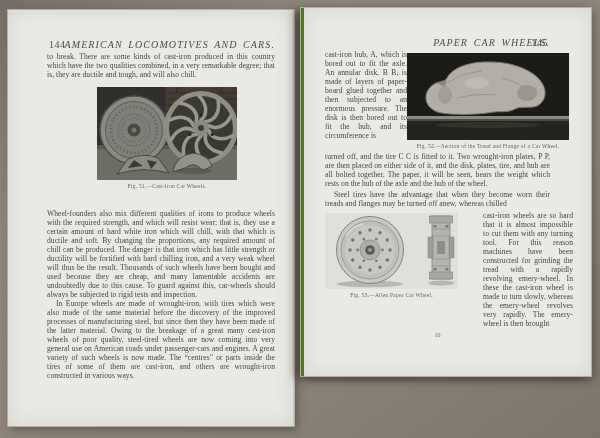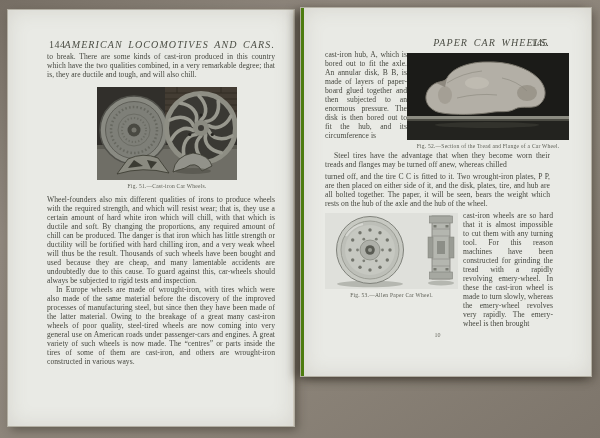--- a/index.html
+++ b/index.html
@@ -36,34 +36,34 @@
     font-style:italic; letter-spacing:1.1px; word-spacing:2px;
   }
   .folio { position:absolute; top:0; letter-spacing:0.5px; }
   .folio-left { left:2px; }
   .folio-right { right:2px; }
   .bodytext {
     font-size:7.6px; line-height:9px; text-align:justify;
     letter-spacing:0.04px; color:#45473f;
   }
   .indent { text-indent:9px; }
-  .mt { margin-top:6px; }
+  .mt { margin-top:20px; }
   .mt-s { margin-top:3px; }
   figure { display:block; }
   svg { display:block; }
   .fig51 { width:140px; margin:8px 0 6px 50px; }
   .fig52 { width:162px; margin:3px -17px 0 0; flex:none; }
   .fig53 { width:133px; margin-top:2px; flex:none; }
   .caption {
     margin-top:3px; text-align:center;
     font-size:5.5px; line-height:6px; letter-spacing:0.25px; color:#5a5c52;
   }
   .row { display:flex; justify-content:flex-start; }
   .row1 { margin-top:2px; }
-  .row2 { margin-top:3px; }
+  .row2 { margin-top:3px;gap:20px; }
   .col-left  { width:82px; flex:none; }
   .col-right { width:90px; flex:none; margin-left:5px; }
   .signature { text-align:center; font-size:6px; margin-top:4px; color:#6b6d63; }
 </style>
 </head>
 <body>
 
 <div class="page page-left">
   <div class="running-head">
     <span class="folio folio-left">144</span>
@@ -148,22 +148,22 @@
           <ellipse cx="38" cy="42" rx="7" ry="9" fill="#968f83" opacity="0.5"></ellipse>
           <ellipse cx="120" cy="40" rx="10" ry="8" fill="#8a857a" opacity="0.6"></ellipse>
           <ellipse cx="70" cy="30" rx="12" ry="6" fill="#c4c0b7" opacity="0.7"></ellipse>
           <path d="M29,30 C34,28 37,29 40,25 L38,34 Z" fill="#7d786d" opacity="0.7"></path>
         </g>
       </svg>
       <figcaption class="caption">Fig. 52.—Section of the Tread and Flange of a Car Wheel.</figcaption>
     </figure>
   </div>
 
+  <p class="bodytext mt-s">turned off, and the tire C C is fitted to it.  Two wrought-iron plates, P P, are then placed on either side of it, and the disk, plates, tire, and hub are all bolted together.  The paper, it will be seen, bears the weight which rests on the hub of the axle and the hub of the wheel.</p>
   <p class="bodytext indent" style="margin-top:2px">Steel tires have the advantage that when they become worn their treads and flanges may be turned off anew, whereas chilled</p>
-  <p class="bodytext mt-s">turned off, and the tire C C is fitted to it.  Two wrought-iron plates, P P, are then placed on either side of it, and the disk, plates, tire, and hub are all bolted together.  The paper, it will be seen, bears the weight which rests on the hub of the axle and the hub of the wheel.</p>
 
   <div class="row row2">
     <figure class="fig53">
       <svg viewBox="0 0 133 76" width="133" height="76">
         <rect width="133" height="76" fill="#dfe0db"></rect>
         <ellipse cx="45" cy="71" rx="33" ry="3.2" fill="#b5b7b0"></ellipse>
         <g>
           <circle cx="45" cy="37" r="33.5" fill="#c7c9c2" stroke="#80827b" stroke-width="1"></circle>
           <circle cx="45" cy="37" r="29" fill="#bdbfb8" stroke="#9b9d95" stroke-width="1"></circle>
           <circle cx="45" cy="37" r="25" fill="#c6c8c1"></circle>

